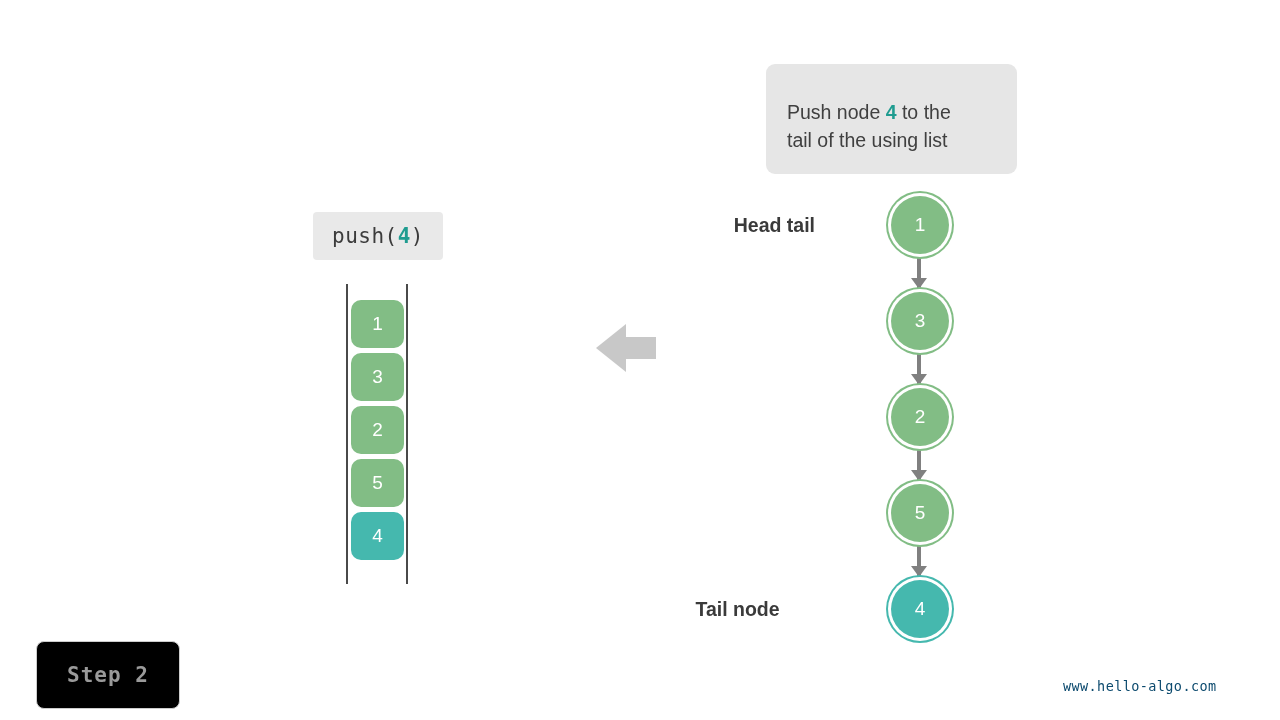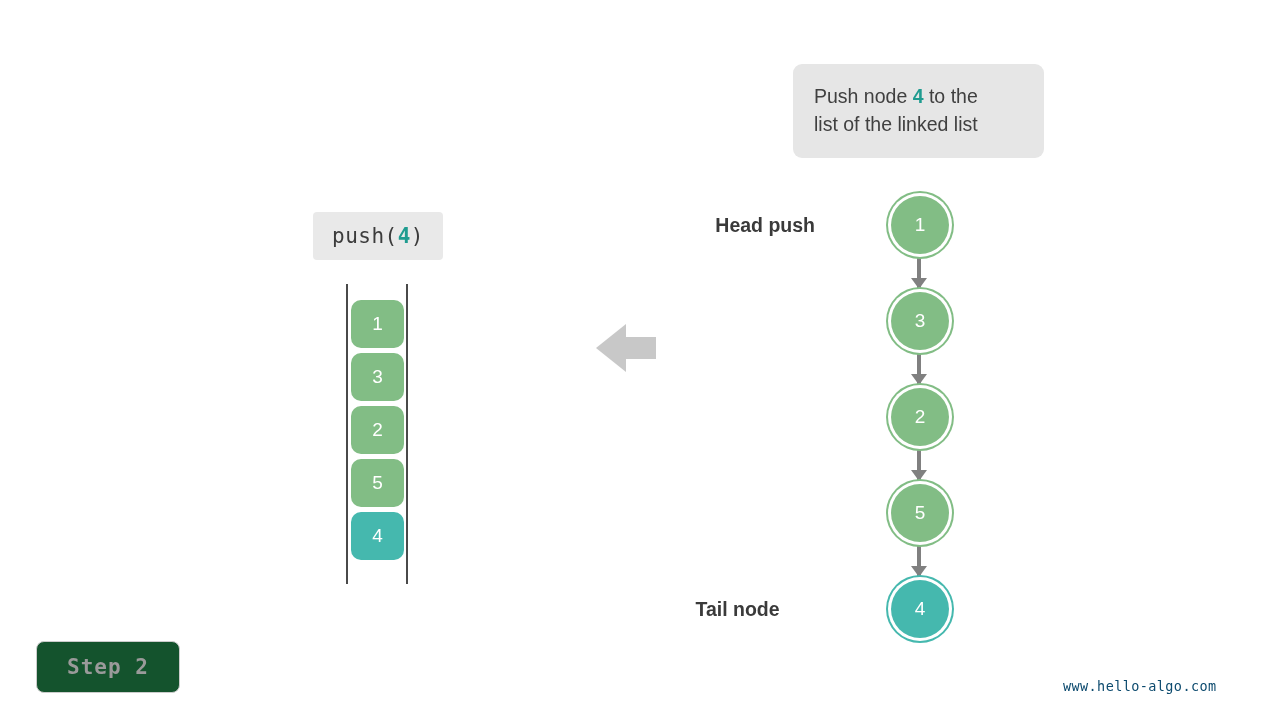--- a/index.html
+++ b/index.html
@@ -15,28 +15,28 @@
   }
   #canvas {
     position: relative;
     width: 1280px;
     height: 720px;
   }
 
   
   .callout {
     position: absolute;
-    left: 793px;
+    left: 766px;
     top: 64px;
     width: 251px;
-    height: 94px;
+    height: 110px;
     background: #e6e6e6;
     border-radius: 9px;
     box-sizing: border-box;
-    padding: 18px 20px 0 21px;
+    padding: 34px 20px 0 21px;
   }
   .callout-line {
     font-size: 19.5px;
     line-height: 28px;
     color: #404040;
     white-space: nowrap;
   }
   .hl-teal {
     color: #1f9c90;
     font-weight: bold;
@@ -179,24 +179,24 @@
   }
   .label-head { left: 660px; top: 214px; width: 155px; }
   .label-tail { left: 660px; top: 598px; width: 155px; text-align: center; }
 
   
   .step-badge {
     position: absolute;
     left: 36px;
     top: 641px;
     width: 144px;
-    height: 52px;
+    height: 68px;
     border: 1px solid #cccccc;
     border-radius: 8px;
-    background: #14532d;
+    background: #000000;
     display: flex;
     align-items: center;
     justify-content: center;
     box-sizing: border-box;
   }
   .step-text {
     font-family: "DejaVu Sans Mono", "Liberation Mono", monospace;
     font-size: 21px;
     font-weight: bold;
     color: #9a9a9a;
@@ -215,21 +215,21 @@
     white-space: nowrap;
   }
 </style>
 </head>
 <body>
 
 <div id="canvas">
 
   <div class="callout">
     <div class="callout-line"><span>Push node </span><span class="hl-teal">4</span><span> to the</span></div>
-    <div class="callout-line">list of the linked list</div>
+    <div class="callout-line">tail of the using list</div>
   </div>
 
   <div class="op-box">
     <span class="op-text"><span>push(</span><span class="hl-teal">4</span><span>)</span></span>
   </div>
 
   <div class="queue-wrap">
     <div class="rail rail-left"></div>
     <div class="rail rail-right"></div>
     <div class="queue-cells">
@@ -241,21 +241,21 @@
     </div>
   </div>
 
   <div class="big-arrow">
     <svg width="60" height="52" viewBox="0 0 60 52">
       <polygon points="0,26 30,2 30,15 60,15 60,37 30,37 30,50" fill="#c8c8c8"></polygon>
     </svg>
   </div>
 
 
-  <div class="ll-label label-head">Head push</div>
+  <div class="ll-label label-head">Head tail</div>
   <div class="ll-label label-tail">Tail node</div>
 
   <div class="linked-list">
 
     <div class="ll-link" style="top:64px; height:34px;"></div>
     <div class="ll-arrowhead" style="top:88px;"></div>
     <div class="ll-link" style="top:160px; height:34px;"></div>
     <div class="ll-arrowhead" style="top:184px;"></div>
     <div class="ll-link" style="top:256px; height:34px;"></div>
     <div class="ll-arrowhead" style="top:280px;"></div>

